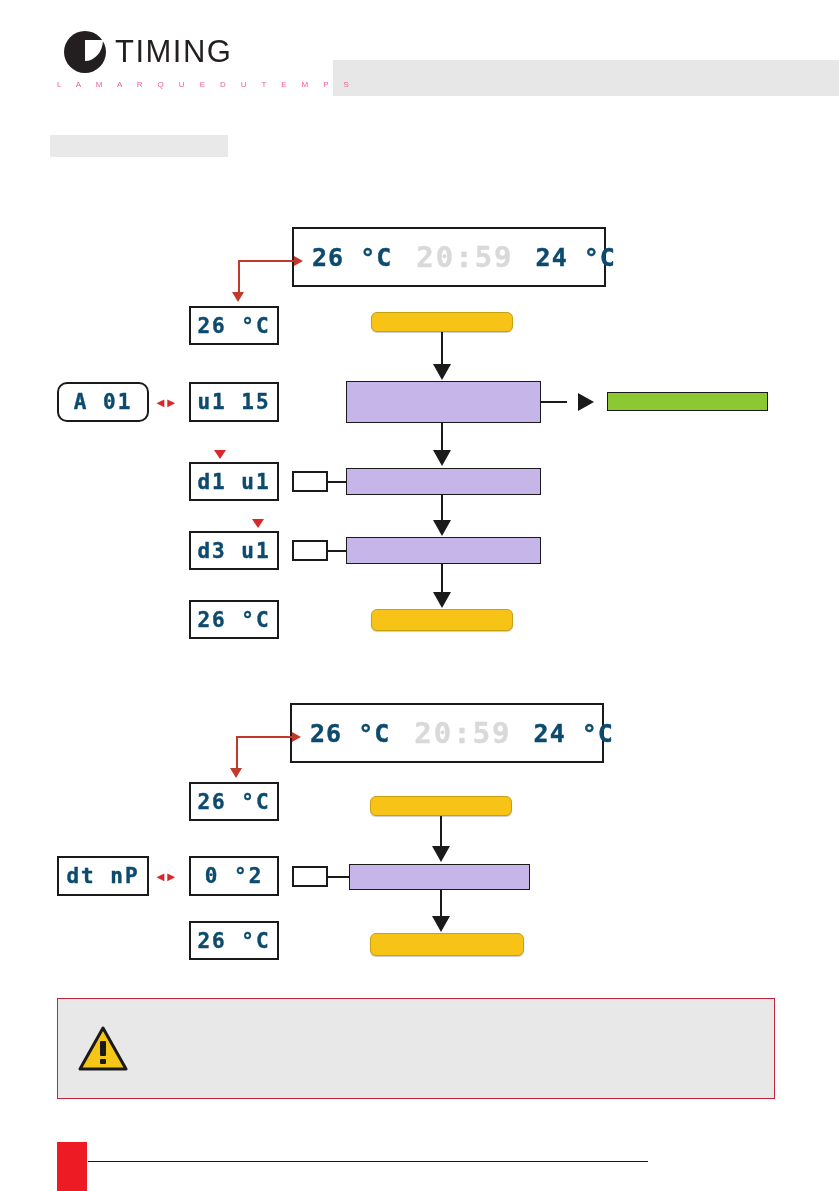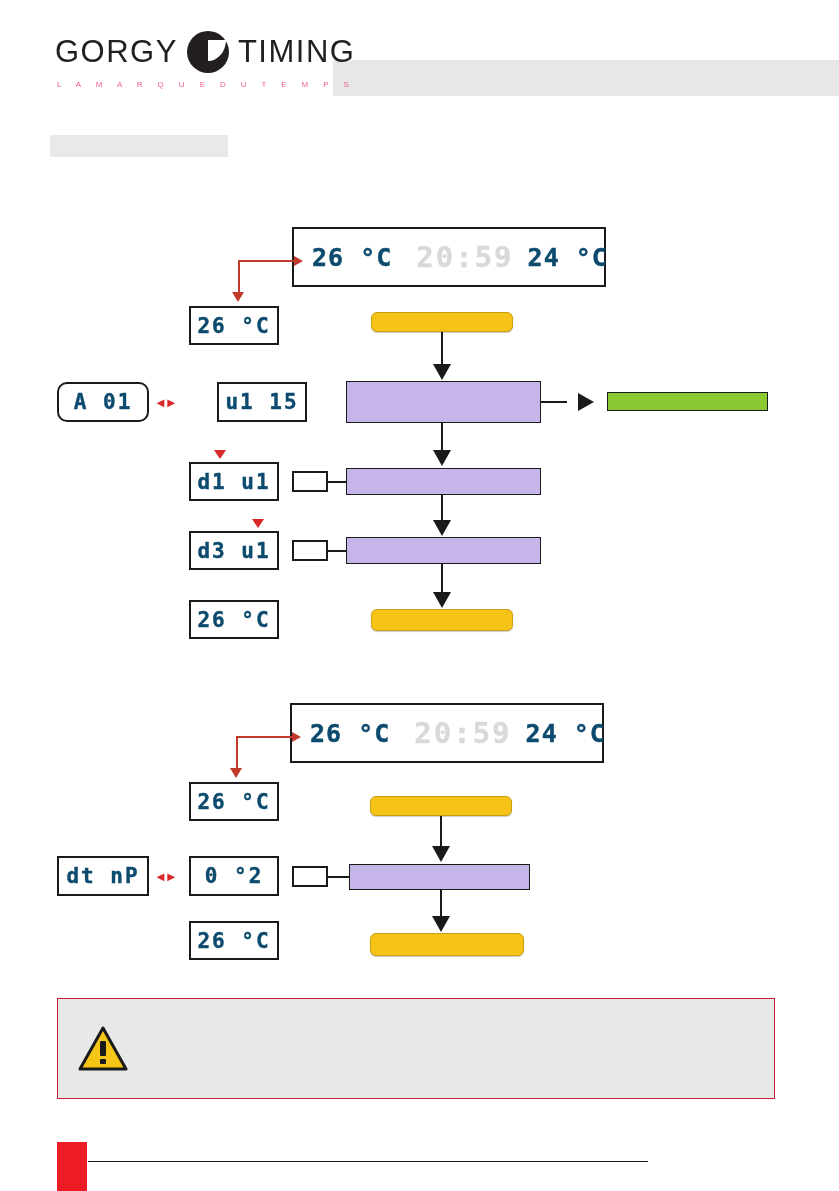--- a/index.html
+++ b/index.html
@@ -92,36 +92,36 @@
     letter-spacing: 1px;
     white-space: nowrap;
     
     -webkit-text-stroke: 0.4px currentColor;
   }
   .led-red   { color: #0c4a6e; }
   .led-faint { color: #d9d9d9; }
 
   .seg-temp-left  { font-size: 25px; margin-left: 18px; }
   .seg-clock      { font-size: 29px; margin-left: 24px; letter-spacing: 2px; }
-  .seg-temp-right { font-size: 25px; margin-left: 14px; text-align: center; }
+  .seg-temp-right { font-size: 25px; margin-left: 22px; text-align: center; }
 
   
   .led-box {
     border: 2px solid #1a1a1a;
     background: #ffffff;
     box-sizing: border-box;
     display: flex;
     align-items: center;
     justify-content: center;
   }
   .led-box .led-text { font-size: 21px; letter-spacing: 2px; }
 
   #box-temp-1  { left: 189px; top: 306px; width: 90px; height: 39px; }
   #box-code-a  { left: 57px;  top: 382px; width: 92px; height: 40px; border-radius: 10px; }
-  #box-code-u  { left: 189px; top: 382px; width: 90px; height: 40px; margin-left: 28px; }
+  #box-code-u  { left: 189px; top: 382px; width: 90px; height: 40px; }
   #box-code-d1 { left: 189px; top: 462px; width: 90px; height: 39px; }
   #box-code-d3 { left: 189px; top: 531px; width: 90px; height: 39px; }
   #box-temp-2  { left: 189px; top: 600px; width: 90px; height: 39px; }
 
   #box-temp-3  { left: 189px; top: 782px; width: 90px; height: 39px; }
   #box-code-dt { left: 57px;  top: 856px; width: 92px; height: 40px; }
   #box-code-0  { left: 189px; top: 856px; width: 90px; height: 40px; }
   #box-temp-4  { left: 189px; top: 921px; width: 90px; height: 39px; }
 
   
@@ -272,21 +272,20 @@
     background: #1a1a1a;
   }
 </style>
 </head>
 <body>
 
 <div class="abs" id="header-band"></div>
 
 <div class="abs" id="logo-block">
   <div id="logo-wordmark">
-    <span class="logo-word">GORGY</span>
     <span id="logo-mark"></span>
     <span class="logo-word">TIMING</span>
   </div>
   <div id="logo-tagline">L A   M A R Q U E   D U   T E M P S</div>
 </div>
 
 <div class="abs" id="section-title-bar"></div>
 
 <div class="abs led-panel" id="display-main-1">
   <span class="led-text led-red seg-temp-left">26 °C</span>

